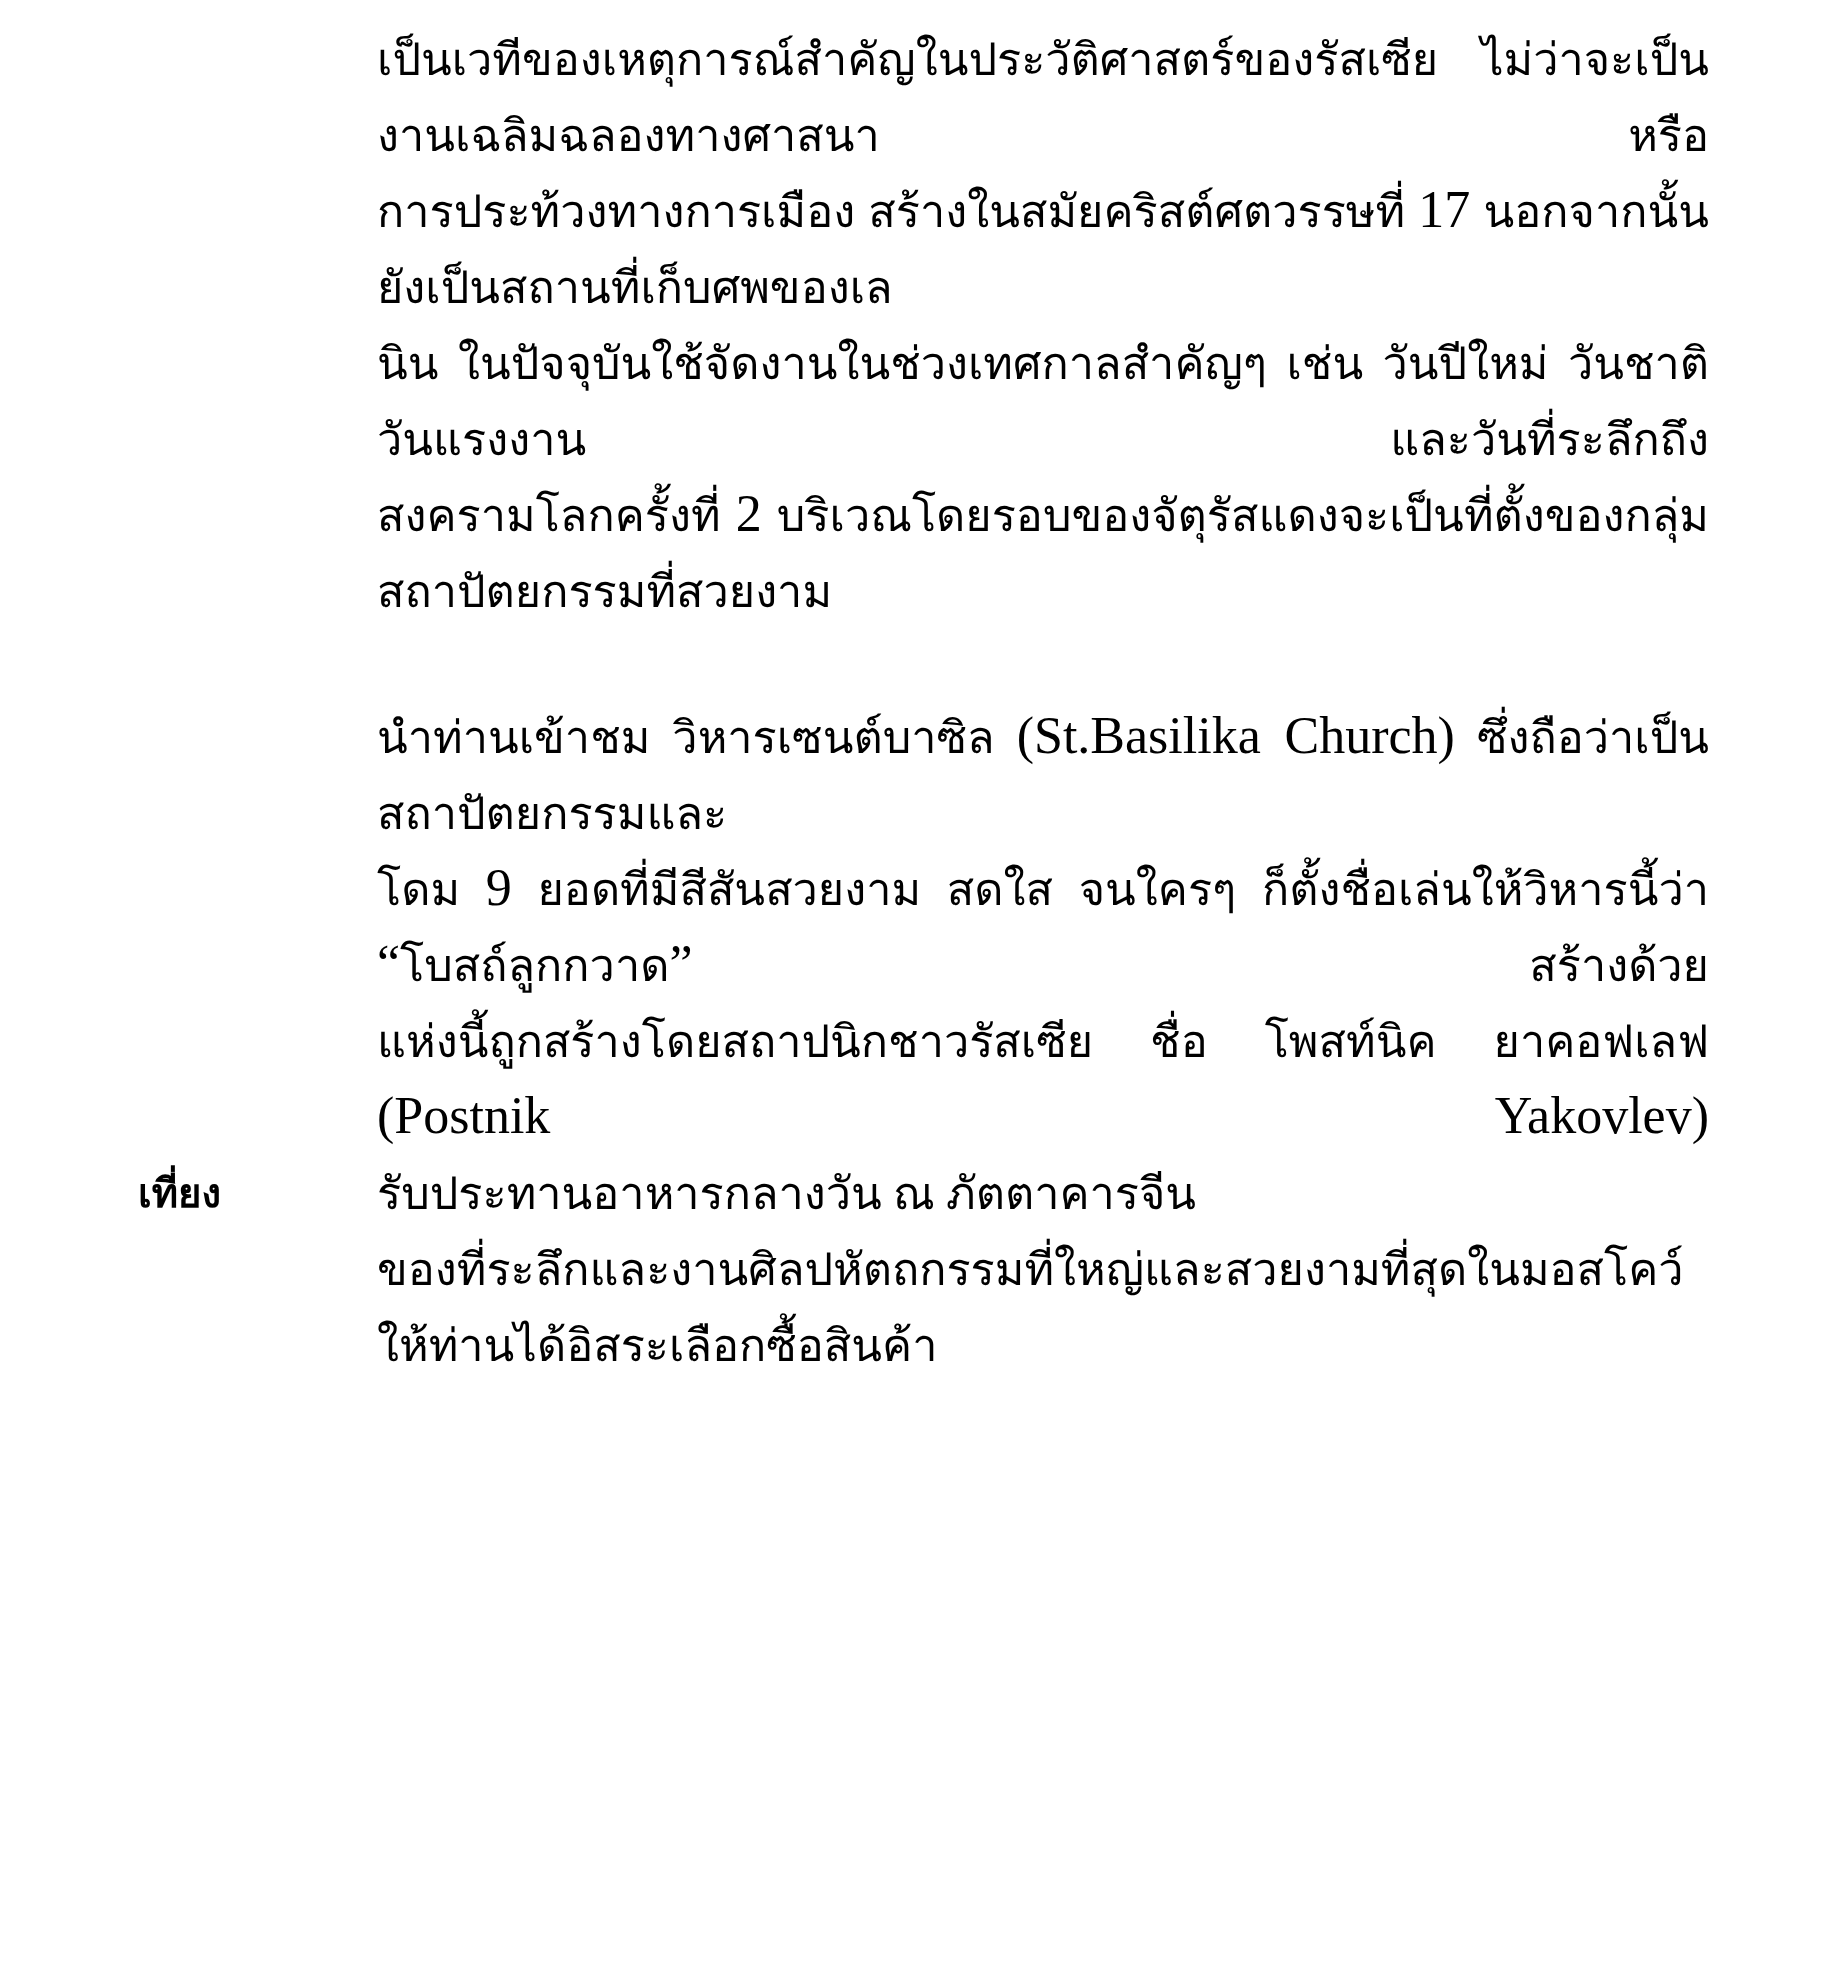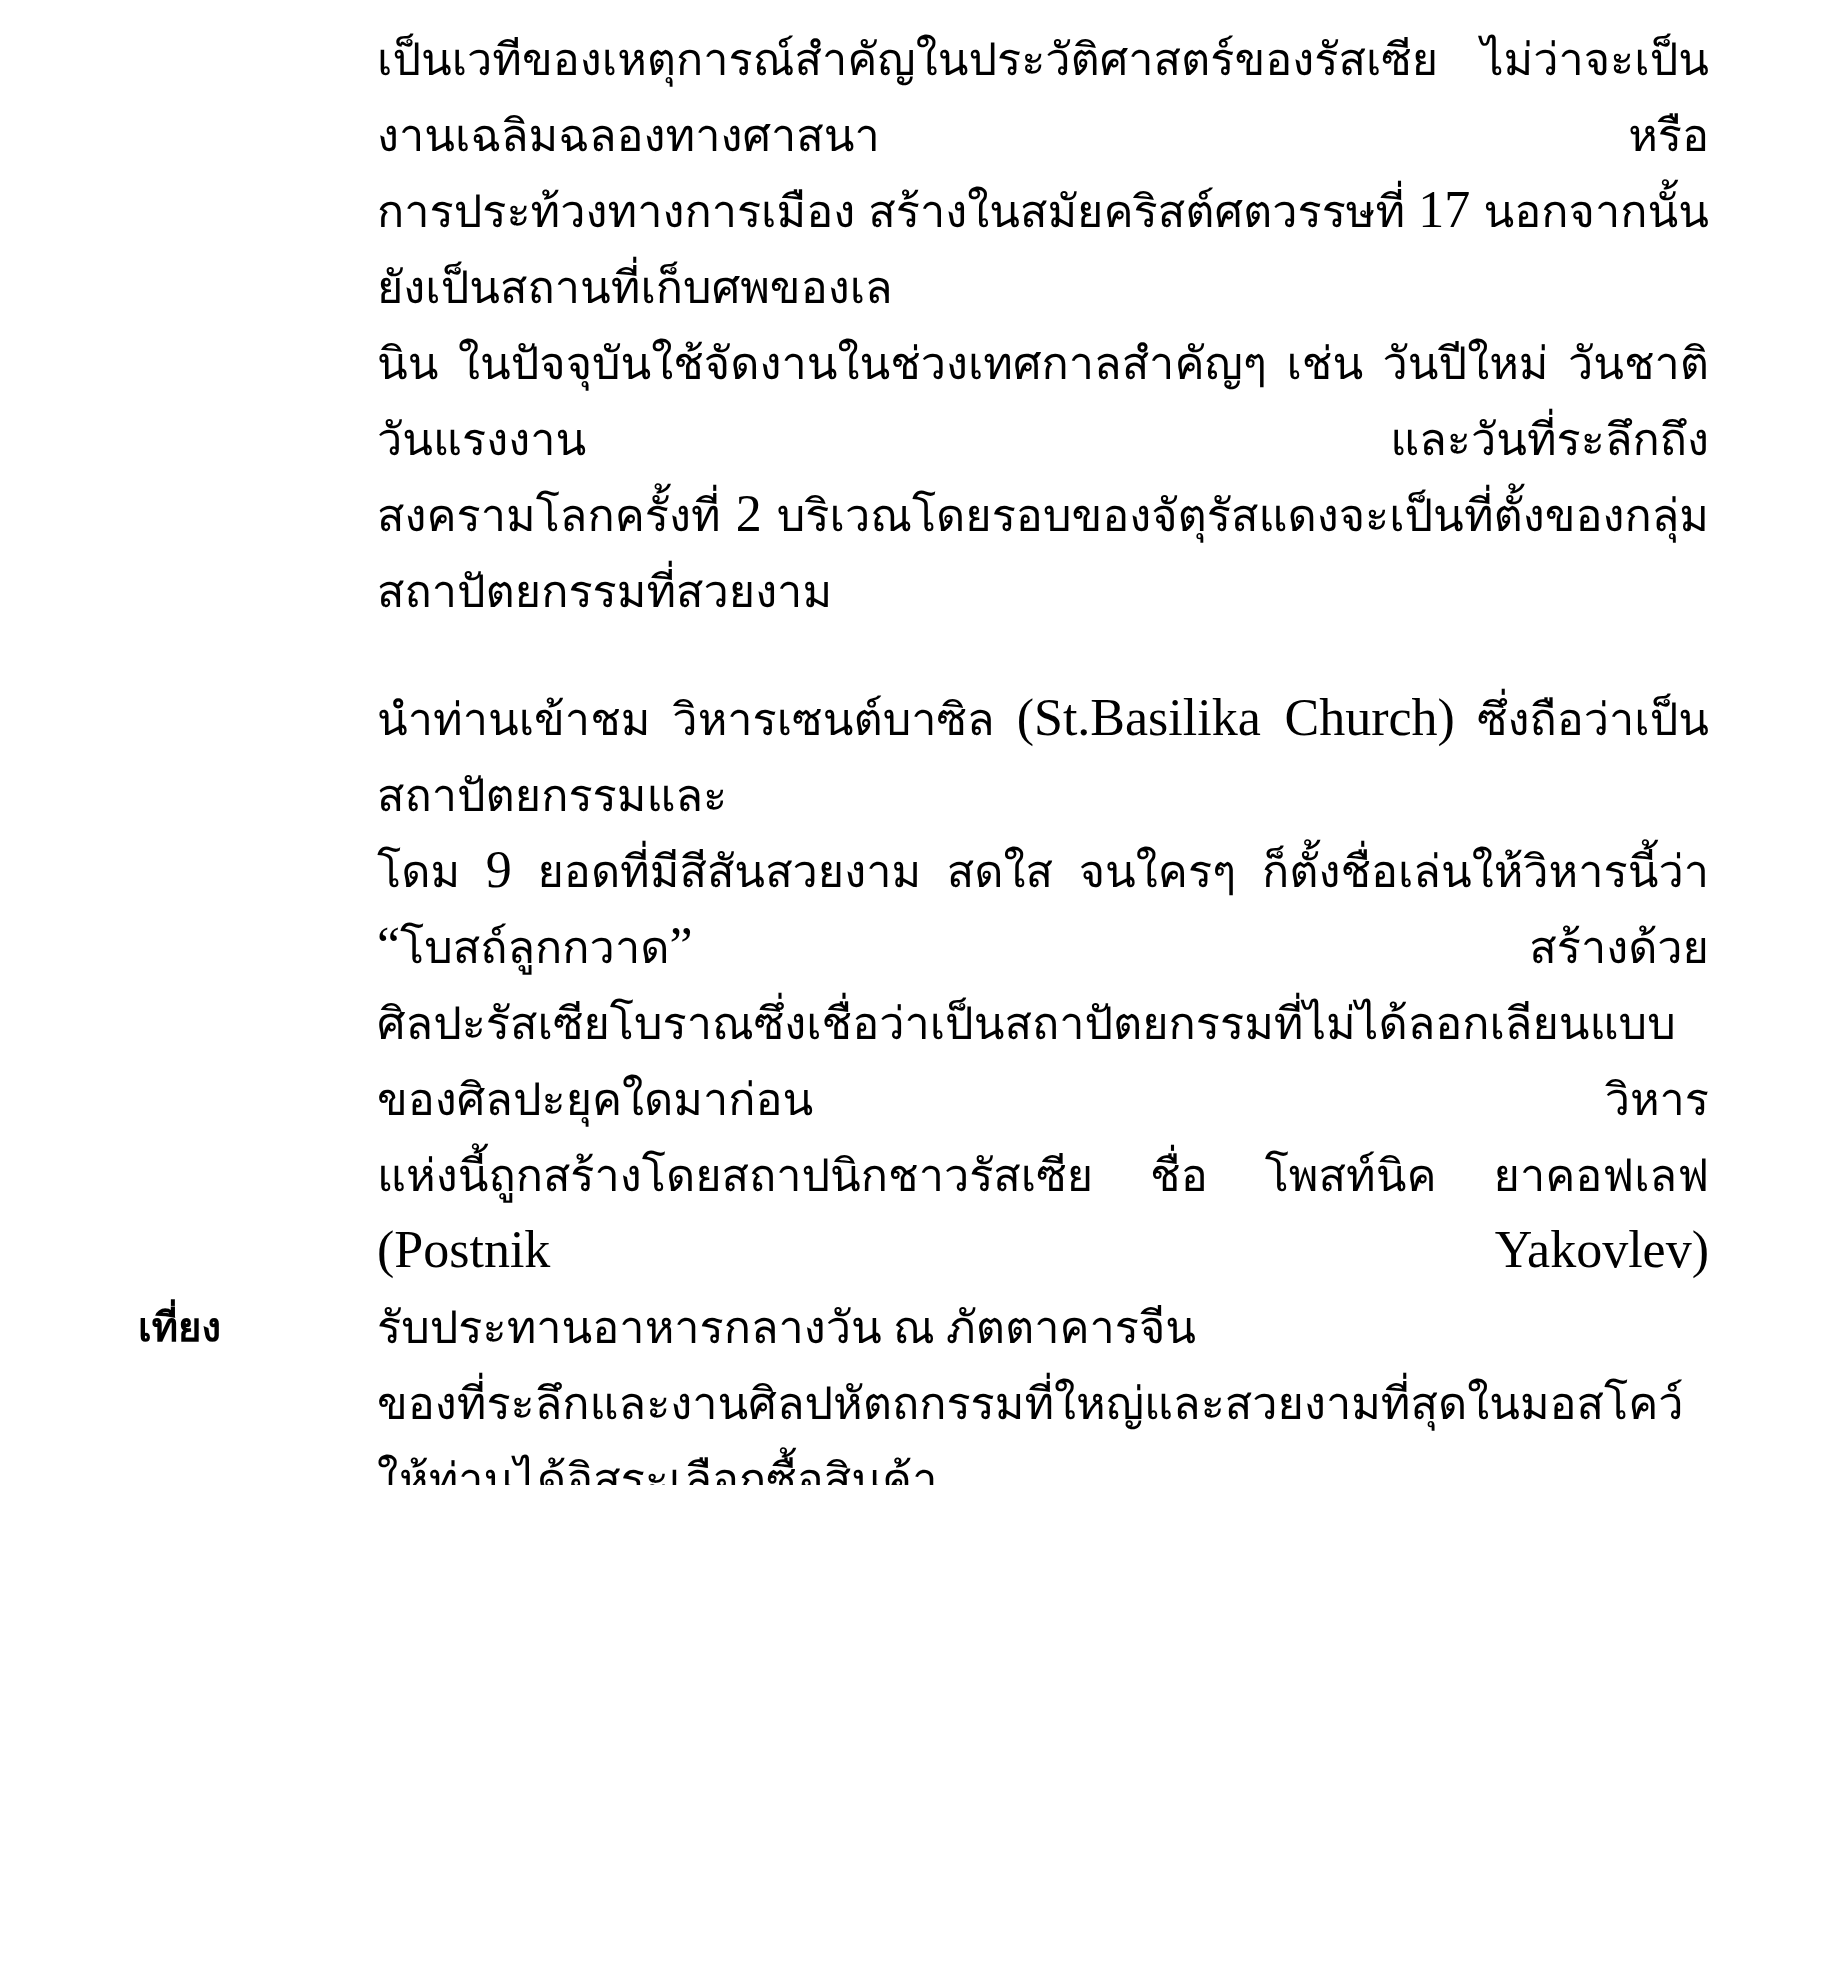--- a/index.html
+++ b/index.html
@@ -11,21 +11,21 @@
   .page {
     position: relative;
     width: 1847px; height: 1485px;
     background: #ffffff;
     color: #000000;
     overflow: hidden;
   }
   .doc { padding: 22px 138px 0 138px; }
 
   
-  .doc > .section:nth-child(2) { margin-top: 52px; }   
+  .doc > .section:nth-child(2) { margin-top: 70px; }   
   .doc > .section:nth-child(5) { margin-top: 127px; }  
   .doc > .section:nth-child(6) { margin-top: 69px; }   
 
   .row { display: flex; }
   .label-cell {
     flex: 0 0 239px; width: 239px;
     font-size: 40px; line-height: 76px;
     white-space: nowrap;
     font-weight: bold;
   }
@@ -68,21 +68,20 @@
         </div>
         <div class="row">
           <div class="label-cell"></div>
         </div>
         <div class="row">
           <div class="label-cell"></div>
           <div class="text-cell just"><span class="thai">โดม </span><span class="lat">9</span><span class="thai"> ยอดที่มีสีสันสวยงาม สดใส จนใครๆ ก็ตั้งชื่อเล่นให้วิหารนี้ว่า </span><span class="lat">“</span><span class="thai">โบสถ์ลูกกวาด</span><span class="lat">”</span><span class="thai"> สร้างด้วย</span></div>
         </div>
         <div class="row">
           <div class="label-cell"></div>
-          <div class="text-cell just"><span class="thai">ศิลปะรัสเซียโบราณซึ่งเชื่อว่าเป็นสถาปัตยกรรมที่ไม่ได้ลอกเลียนแบบของศิลปะยุคใดมาก่อน วิหาร</span></div>
         </div>
         <div class="row">
           <div class="label-cell"></div>
           <div class="text-cell just"><span class="thai">แห่งนี้ถูกสร้างโดยสถาปนิกชาวรัสเซีย ชื่อ โพสท์นิค ยาคอฟเลฟ </span><span class="lat">(Postnik Yakovlev)</span></div>
         </div>
         <div class="row">
           <div class="label-cell"></div>
         </div>
         <div class="row">
           <div class="label-cell"></div>

